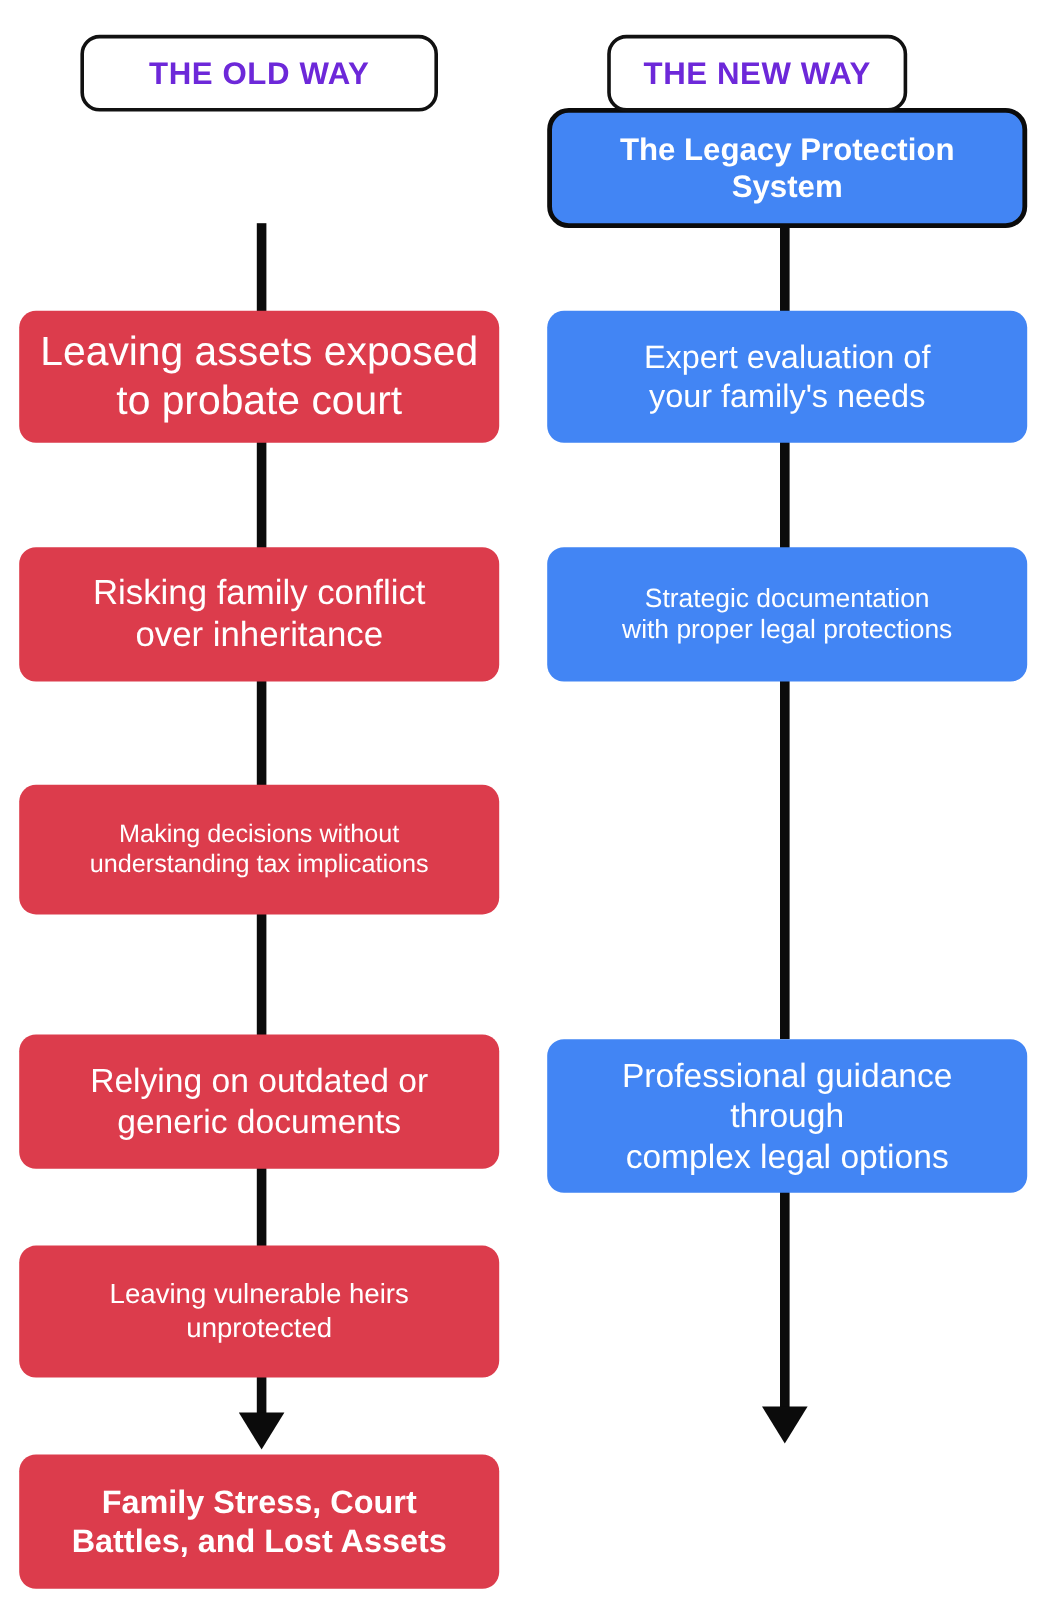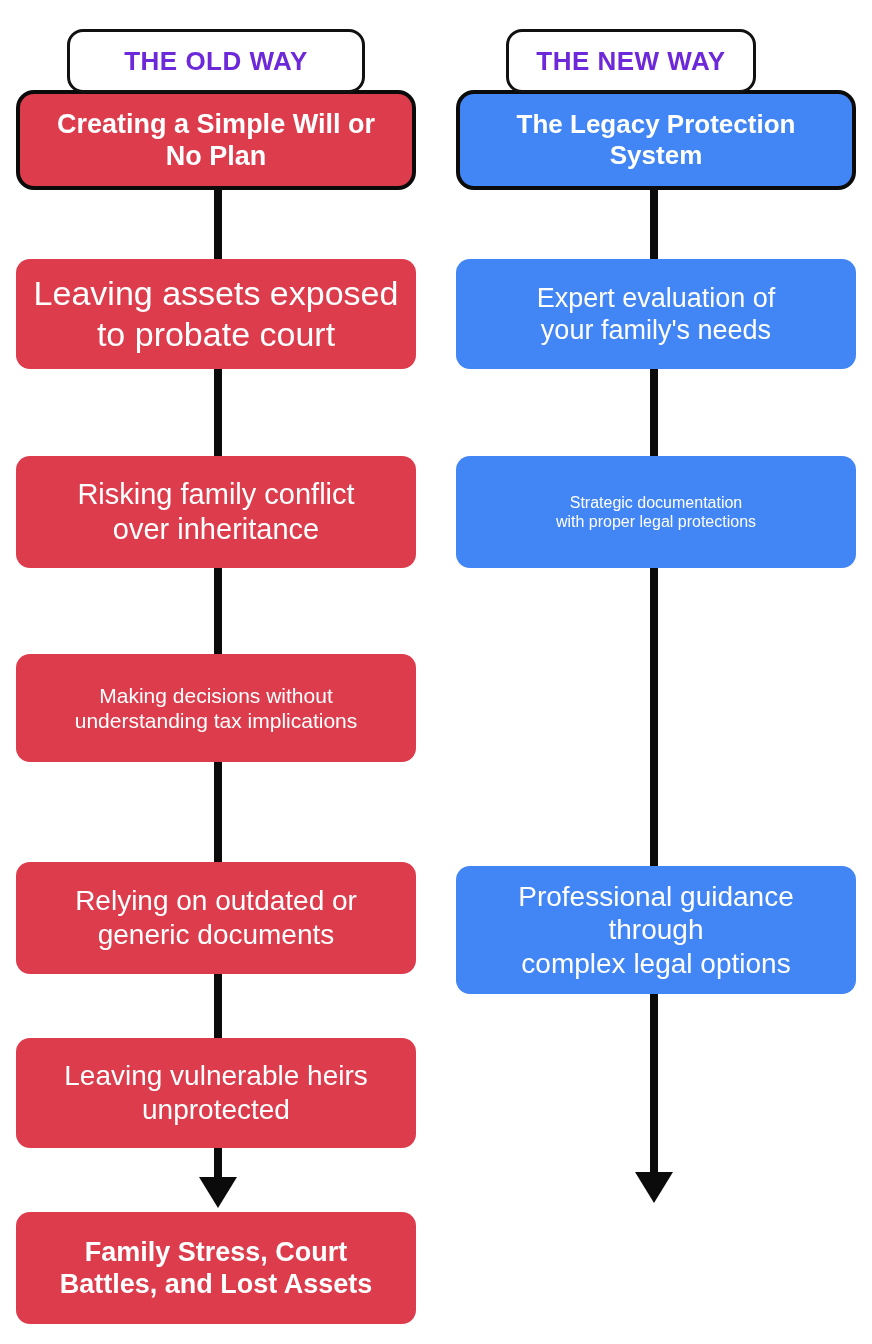--- a/index.html
+++ b/index.html
@@ -107,36 +107,34 @@
   <div class="column left">
 
     <div class="spine" style="top:186px; height:76px;"></div>
     <div class="spine" style="top:366px; height:96px;"></div>
     <div class="spine" style="top:566px; height:92px;"></div>
     <div class="spine" style="top:760px; height:104px;"></div>
     <div class="spine" style="top:972px; height:68px;"></div>
     <div class="spine" style="top:1146px; height:38px;"></div>
     <div class="arrow-head" style="top:1177px;"></div>
 
-    <div class="node red bold bordered" style="left:16px; top:90px; width:400px; height:100px; font-size:27px;">Creating a Simple Will or
-No Plan</div>
 
     <div class="node red normal" style="left:16px; top:259px; width:400px; height:110px; font-size:34px;">Leaving assets exposed
 to probate court</div>
 
     <div class="node red normal" style="left:16px; top:456px; width:400px; height:112px; font-size:29px;">Risking family conflict
 over inheritance</div>
 
     <div class="node red normal" style="left:16px; top:654px; width:400px; height:108px; font-size:21px;">Making decisions without
 understanding tax implications</div>
 
     <div class="node red normal" style="left:16px; top:862px; width:400px; height:112px; font-size:28px;">Relying on outdated or
 generic documents</div>
 
-    <div class="node red normal" style="left:16px; top:1038px; width:400px; height:110px; font-size:28px;text-align:center;">Leaving vulnerable heirs
+    <div class="node red normal" style="left:16px; top:1038px; width:400px; height:110px; font-size:23px;text-align:center;">Leaving vulnerable heirs
 unprotected</div>
 
     <div class="node red bold" style="left:16px; top:1212px; width:400px; height:112px; font-size:27px;">Family Stress, Court
 Battles, and Lost Assets</div>
 
     <div class="header-pill" style="left:67px; top:29px; width:298px; height:64px; font-size:26px;">THE OLD WAY</div>
   </div>
 
   <div class="column right">
 
@@ -145,21 +143,21 @@
     <div class="spine" style="top:566px; height:300px;"></div>
     <div class="spine" style="top:972px; height:208px;"></div>
     <div class="arrow-head" style="top:1172px;"></div>
 
     <div class="node blue bold bordered" style="left:20px; top:90px; width:400px; height:100px; font-size:26px;">The Legacy Protection
 System</div>
 
     <div class="node blue normal" style="left:20px; top:259px; width:400px; height:110px; font-size:27px;">Expert evaluation of
 your family's needs</div>
 
-    <div class="node blue normal" style="left:20px; top:456px; width:400px; height:112px; font-size:16px;">Strategic documentation
+    <div class="node blue normal" style="left:20px; top:456px; width:400px; height:112px; font-size:22px;">Strategic documentation
 with proper legal protections</div>
 
     <div class="node blue normal" style="left:20px; top:866px; width:400px; height:128px; font-size:28px;">Professional guidance through
 complex legal options</div>
 
 
     <div class="header-pill" style="left:70px; top:29px; width:250px; height:64px; font-size:26px;">THE NEW WAY</div>
   </div>
 
 </div>

